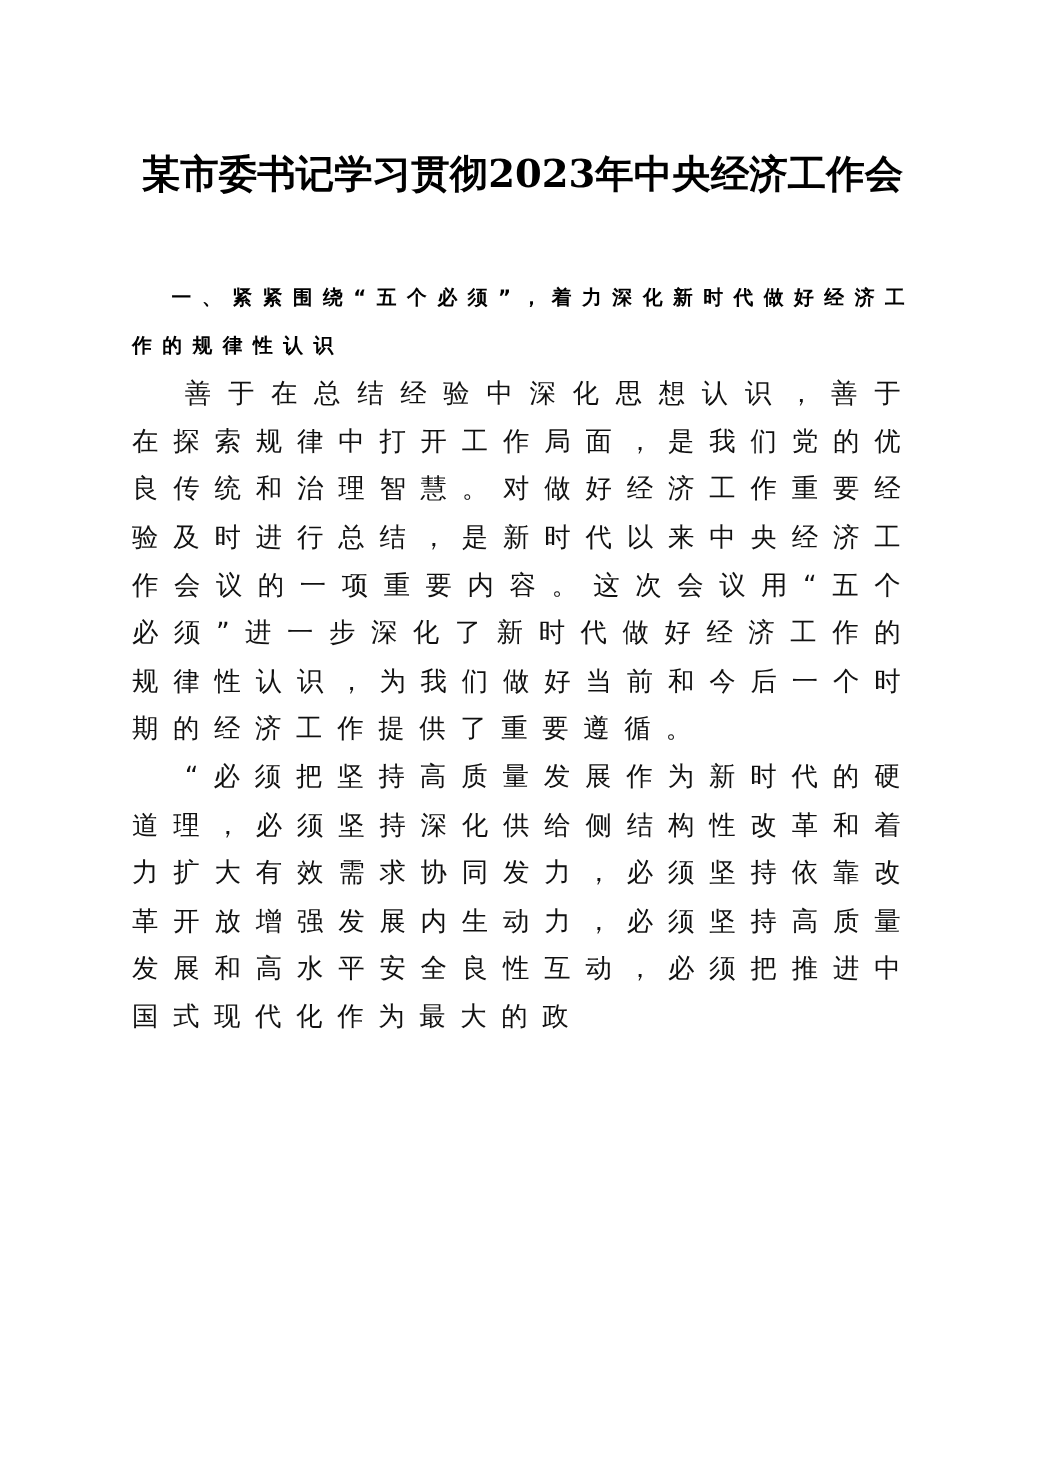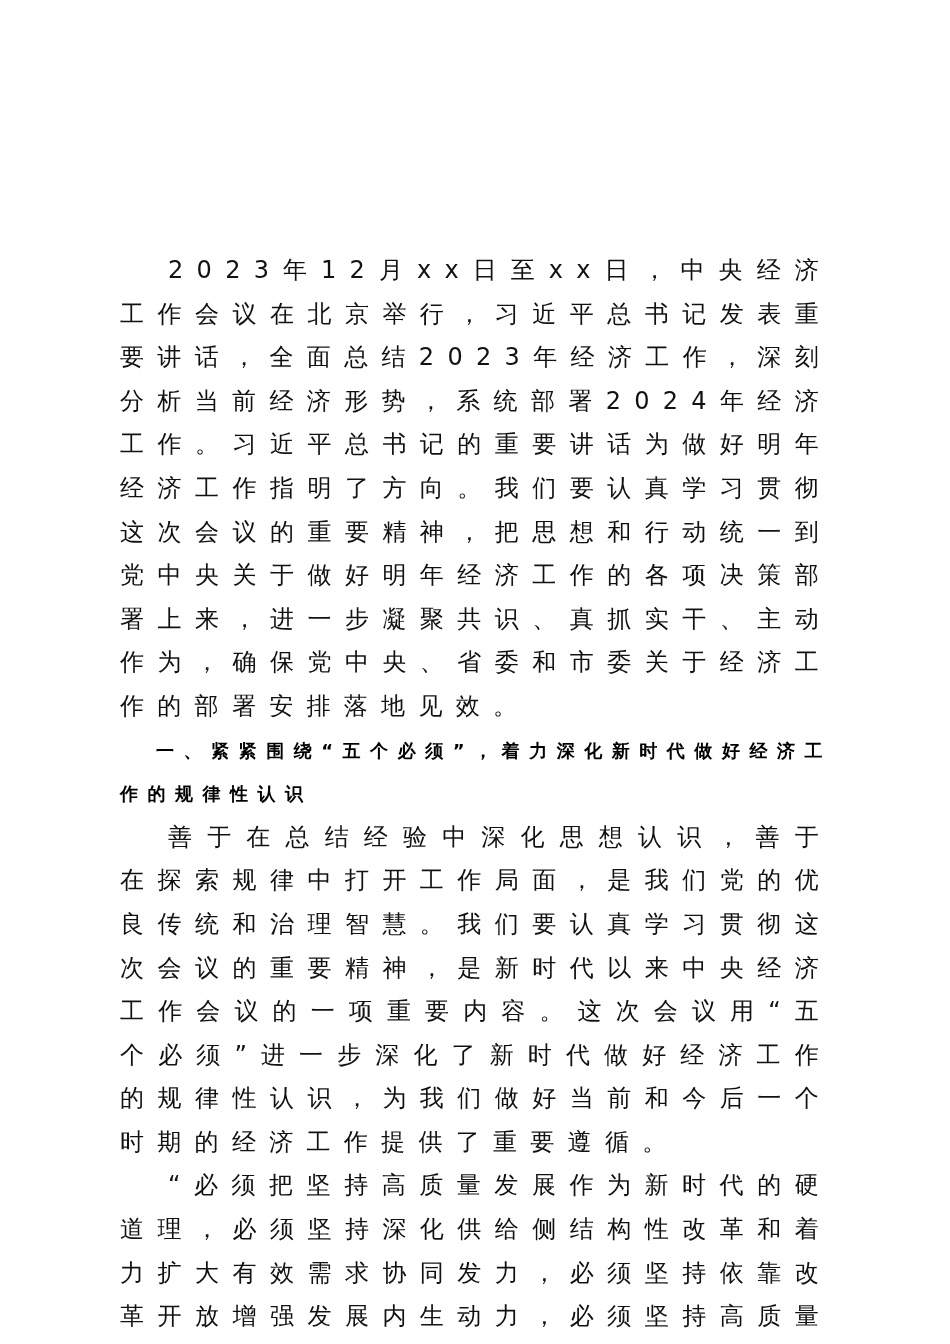--- a/index.html
+++ b/index.html
@@ -59,21 +59,21 @@
       letter-spacing: 9.5px;
       font-size: 18px;
       color: #000000;
     }
   </style>
 </head>
 <body>
 
 <div class="page">
   <h1 class="title">
+    <span>某市委书记学习贯彻2023年中央经济工作会</span>
   </h1>
 
   <div class="body">
-    <p class="para">2023年12月xx日至xx日，中央经济工作会议在北京举行，习近平总书记发表重要讲话，全面总结2023年经济工作，深刻分析当前经济形势，系统部署2024年经济工作。习近平总书记的重要讲话为做好明年经济工作指明了方向。我们要认真学习贯彻这次会议的重要精神，把思想和行动统一到党中央关于做好明年经济工作的各项决策部署上来，进一步凝聚共识、真抓实干、主动作为，确保党中央、省委和市委关于经济工作的部署安排落地见效。</p>
     <p class="para heading">一、紧紧围绕“五个必须”，着力深化新时代做好经济工作的规律性认识</p>
-    <p class="para">善于在总结经验中深化思想认识，善于在探索规律中打开工作局面，是我们党的优良传统和治理智慧。我们要认真学习贯彻这次会议的重要精神，是新时代以来中央经济工作会议的一项重要内容。这次会议用“五个必须”进一步深化了新时代做好经济工作的规律性认识，为我们做好当前和今后一个时期的经济工作提供了重要遵循。</p>
+    <p class="para">善于在总结经验中深化思想认识，善于在探索规律中打开工作局面，是我们党的优良传统和治理智慧。对做好经济工作重要经验及时进行总结，是新时代以来中央经济工作会议的一项重要内容。这次会议用“五个必须”进一步深化了新时代做好经济工作的规律性认识，为我们做好当前和今后一个时期的经济工作提供了重要遵循。</p>
     <p class="para">“必须把坚持高质量发展作为新时代的硬道理，必须坚持深化供给侧结构性改革和着力扩大有效需求协同发力，必须坚持依靠改革开放增强发展内生动力，必须坚持高质量发展和高水平安全良性互动，必须把推进中国式现代化作为最大的政</p>
   </div>
 </div>
 
 </body></html>

